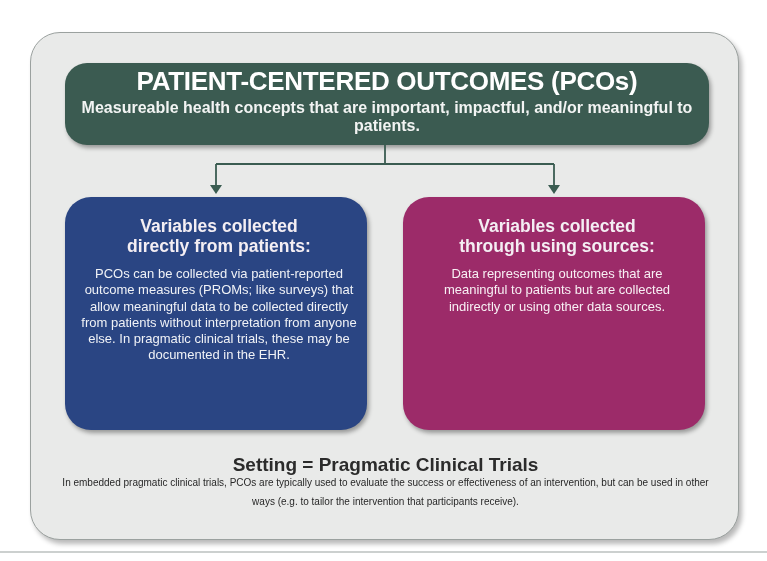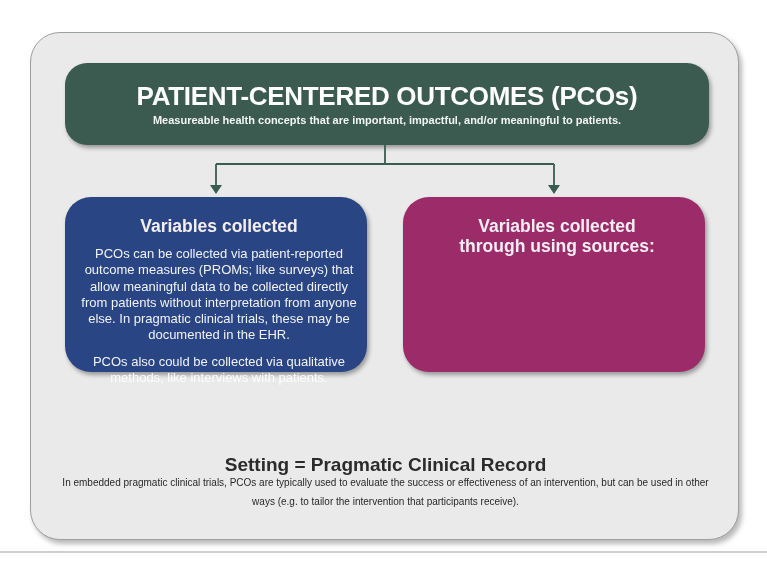--- a/index.html
+++ b/index.html
@@ -36,41 +36,41 @@
     left: 34px; top: 30px;
     width: 644px; height: 82px;
     background: #3b5b51;
     border-radius: 22px;
     box-shadow: 2px 3px 4px rgba(0,0,0,0.35);
     color: #ffffff;
     text-align: center;
     box-sizing: border-box;
   }
   .header-title {
-    margin-top: 19px;
+    margin-top: 4px;
     font-size: 26px;
     font-weight: bold;
     letter-spacing: -0.3px;
     line-height: 28px;
   }
   .header-subtitle {
     margin-top: 4px;
-    font-size: 11px;
+    font-size: 16px;
     font-weight: 600;
     color: #f2f4f3;
   }
   .connector-svg {
     position: absolute;
     left: 0; top: 108px;
     width: 709px; height: 60px;
   }
   .info-box {
     position: absolute;
     top: 164px;
-    width: 302px; height: 175px;
+    width: 302px; height: 233px;
     border-radius: 26px;
     box-shadow: 2px 3px 4px rgba(0,0,0,0.35);
     color: #ffffff;
     text-align: center;
     box-sizing: border-box;
     padding: 19px 10px 0 16px;
   }
   .info-box.left  { left: 34px;  background: #2a4583; }
   .info-box.right { left: 372px; background: #9c2b69; }
   .box-heading {
@@ -125,33 +125,34 @@
         <line x1="185" y1="23" x2="185" y2="45"></line>
         <line x1="523" y1="23" x2="523" y2="45"></line>
       </g>
       <polygon points="179,44 191,44 185,53" fill="#3a5c51"></polygon>
       <polygon points="517,44 529,44 523,53" fill="#3a5c51"></polygon>
     </svg>
 
     <div class="info-box left">
       <div class="box-heading">
         <div>Variables collected</div>
+        <div>directly from patients:</div>
       </div>
       <div class="box-para">PCOs can be collected via patient-reported outcome measures (PROMs; like surveys) that allow meaningful data to be collected directly from patients without interpretation from anyone else. In pragmatic clinical trials, these may be documented in the EHR.</div>
-      <div class="box-para">PCOs also could be collected via qualitative methods, like interviews with patients.</div>
     </div>
 
     <div class="info-box right">
       <div class="box-heading">
         <div>Variables collected</div>
         <div>through using sources:</div>
       </div>
+      <div class="box-para">Data representing outcomes that are meaningful to patients but are collected indirectly or using other data sources.</div>
     </div>
 
-    <div class="footer-heading">Setting = Pragmatic Clinical Record</div>
+    <div class="footer-heading">Setting = Pragmatic Clinical Trials</div>
 
     <div class="footer-body">In embedded pragmatic clinical trials, PCOs are typically used to evaluate the success or effectiveness of an intervention, but can be used in other ways (e.g. to tailor the intervention that participants receive).</div>
 
   </div>
 
   <div class="bottom-rule"></div>
 
 </div>
 
 </body></html>

